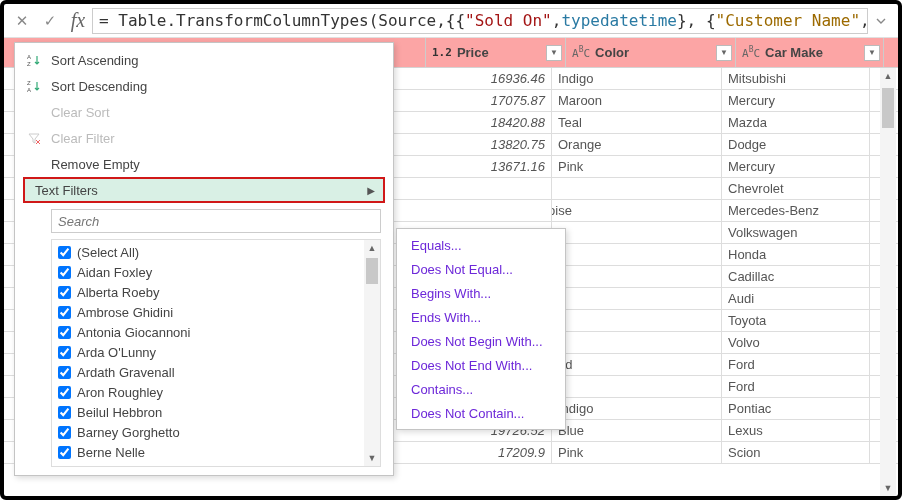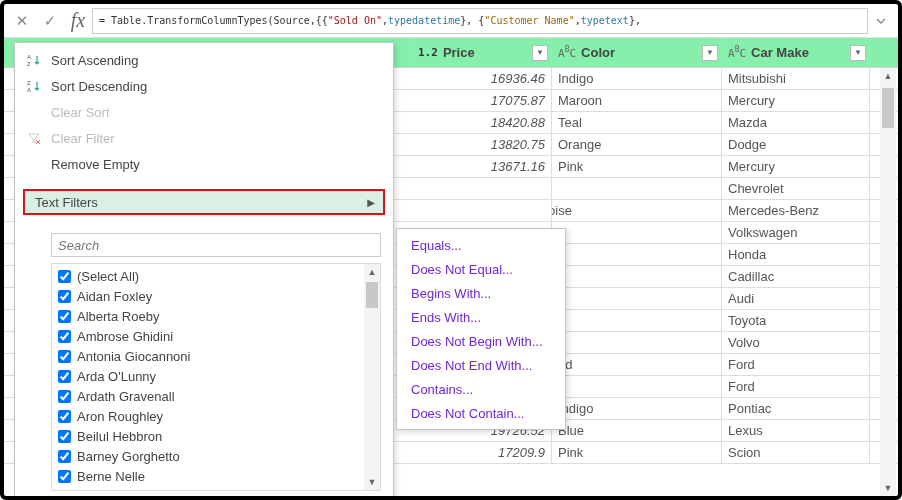--- a/index.html
+++ b/index.html
@@ -2,31 +2,31 @@
 <html><head>
 <meta charset="utf-8">
 <style>
   * { box-sizing: border-box; margin: 0; padding: 0; }
   body { font-family: "Segoe UI", Arial, sans-serif; font-size: 13px; color: #444; background: #fff; }
   .frame { width: 902px; height: 500px; border: 4px solid #000; border-radius: 6px; position: relative; overflow: hidden; background: #fff; }
   
   .formula-bar { display: flex; align-items: center; height: 34px; border-bottom: 1px solid #e0e0e0; padding: 0 4px; }
   .fb-btn { width: 28px; height: 28px; display: flex; align-items: center; justify-content: center; color: #888; font-size: 15px; }
   .fb-btn.fx { font-style: italic; font-family: Georgia, serif; font-size: 20px; color: #666; }
-  .fb-input { flex: 1; height: 26px; border: 1px solid #ccc; padding: 2px 6px; display: flex; align-items: center; font-family: Consolas, monospace; font-size: 10px; white-space: nowrap; overflow: hidden; }
+  .fb-input { flex: 1; height: 26px; border: 1px solid #ccc; padding: 2px 6px; display: flex; align-items: center; font-family: Consolas, monospace; font-size: 16px; white-space: nowrap; overflow: hidden; }
   .fb-input .txt { color: #333; }
   .fb-input .str1 { color: #a31515; }
   .fb-input .kw { color: #2a7aa3; }
   .fb-input .str2 { color: #9c6a00; }
   .fb-expand { width: 26px; height: 26px; display:flex; align-items:center; justify-content:center; color:#888; border-left:none; }
   
   .content { position: relative; height: calc(100% - 34px); }
   
   .table-area { position: absolute; left: 0; right: 0; top: 0; bottom: 0; }
-  .header-row { display: flex; height: 30px; background: #86efac; border-bottom: 1px solid #d4d4d4; }
+  .header-row { display: flex; height: 30px; background: #fca5a5; border-bottom: 1px solid #d4d4d4; justify-content: center; }
   .header-row .gap { width: 408px; border-right: 1px solid #ccc; }
   .col-head { display: flex; align-items: center; border-right: 1px solid #ccc; padding: 0 6px; gap: 5px; position: relative; }
   .col-head.price { width: 140px; }
   .col-head.color { width: 170px; }
   .col-head.make { width: 148px; }
   .type-ic { font-size: 11px; color: #666; font-family: Consolas, monospace; }
   .type-ic.num { color: #333; font-weight: bold; }
   .type-ic sup { font-size: 8px; }
   .head-label { font-weight: 600; color: #444; flex: 1; }
   .drop { position: absolute; right: 3px; width: 16px; height: 16px; border:1px solid #bbb; background:#fff; display:flex; align-items:center; justify-content:center; font-size:8px; color:#666; }
@@ -43,21 +43,21 @@
   .vscroll { position:absolute; top:30px; right:2px; bottom:0; width:16px; background:#f4f4f4; }
   .vscroll .up, .vscroll .dn { position:absolute; left:0; right:0; height:16px; font-size:9px; display:flex; align-items:center; justify-content:center; color:#666; }
   .vscroll .up { top:0; } .vscroll .dn { bottom:0; }
   .vscroll .thumb { position:absolute; top:20px; left:2px; right:2px; height:40px; background:#c8c8c8; }
   
   .flyout { position: absolute; left: 10px; top: 4px; width: 380px; background: #fff; border: 1px solid #c4c4c4; box-shadow: 2px 2px 6px rgba(0,0,0,0.15); z-index: 10; padding-top: 4px; }
   .menu-item { display: flex; align-items: center; height: 26px; padding: 0 10px 0 10px; gap: 8px; color: #444; }
   .menu-item.disabled { color: #bbb; }
   .menu-item .mic { width: 18px; display:flex; align-items:center; justify-content:center; font-size:12px; color:#666;}
   .menu-item.disabled .mic { color:#ccc; }
-  .menu-item.hov { background: #d9f0e5; position: relative; margin: 12px 8px; border:2px solid #d01818; }
+  .menu-item.hov { background: #d9f0e5; position: relative; margin: 0 8px; border:2px solid #d01818; }
   .menu-item.hov .chev { position:absolute; right:8px; color:#555; font-size:10px;}
   .search-wrap { padding: 6px 12px 4px 36px; }
   .search-wrap input { width: 100%; height: 24px; border: 1px solid #ccc; padding: 2px 6px; font-style: italic; color: #888; font-size: 13px; }
   .check-list-wrap { position:relative; margin: 2px 12px 8px 36px; border:1px solid #ddd; height: 228px; }
   .check-list { position:absolute; inset:0 16px 0 0; overflow:hidden; padding:2px 0; }
   .chk-item { display:flex; align-items:center; gap:6px; height:20px; padding:0 6px; color:#444; font-size:13px;}
   .chk-item input { width:13px; height:13px; }
   .cl-scroll { position:absolute; top:0; right:0; bottom:0; width:16px; background:#f4f4f4;}
   .cl-scroll .up,.cl-scroll .dn{position:absolute;left:0;right:0;height:16px;font-size:9px;display:flex;align-items:center;justify-content:center;color:#666;}
   .cl-scroll .up{top:0;} .cl-scroll .dn{bottom:0;}

